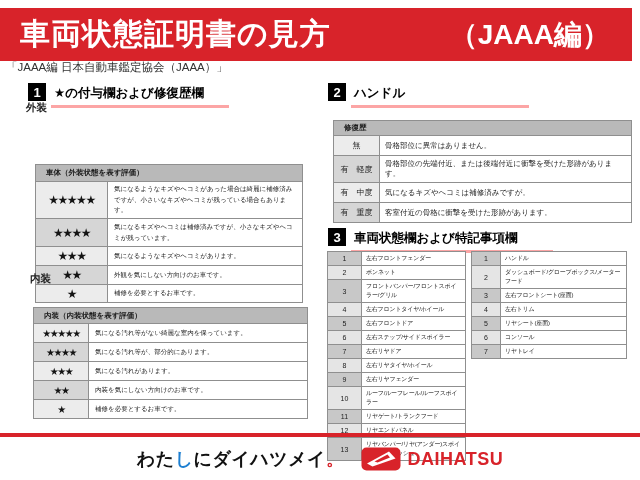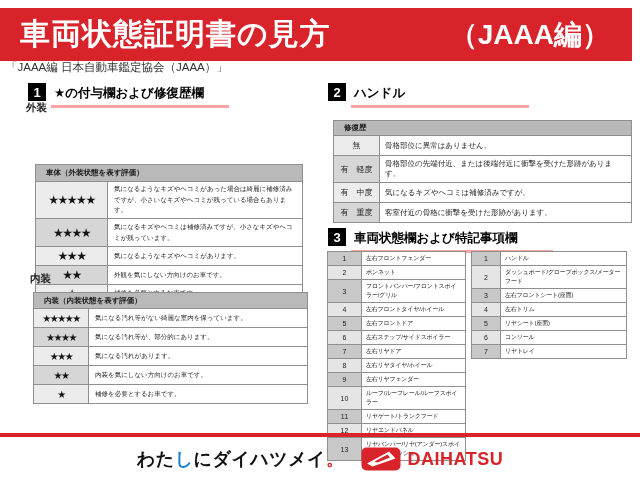--- a/index.html
+++ b/index.html
@@ -42,21 +42,21 @@
   .star-table td.desc{font-size:6.5px;color:#222;padding:2px 6px;line-height:1.65;}
   .star-table tbody tr:nth-child(odd) .stars{background:#ececec;}
   .star-table tbody tr:nth-child(even) .stars{background:#d6d6d6;}
   #ext-table{left:35px;top:120px;width:268px;margin-top:44px;}
   #ext-table thead tr{height:17px;}
   #ext-table tbody tr:nth-child(1){height:31px;}
   #ext-table tbody tr:nth-child(2){height:28px;}
   #ext-table tbody tr:nth-child(3){height:19px;}
   #ext-table tbody tr:nth-child(4){height:19px;}
   #ext-table tbody tr:nth-child(5){height:18px;}
-  #int-table{left:33px;top:292px;width:275px;border-radius:12px;}
+  #int-table{left:33px;top:307px;width:275px;border-radius:12px;}
   #int-table thead tr{height:16px;}
   #int-table tbody tr{height:19px;}
   #int-table td.stars{font-size:10px;}
 
   
   #repair-table{left:333px;top:120px;width:299px;}
   #repair-table thead tr{height:15px;}
   #repair-table tbody tr{height:20px;}
   #repair-table td.grade{text-align:center;font-size:8px;color:#222;}
   #repair-table td.desc{font-size:7.5px;padding:3px 5px;color:#222;}

